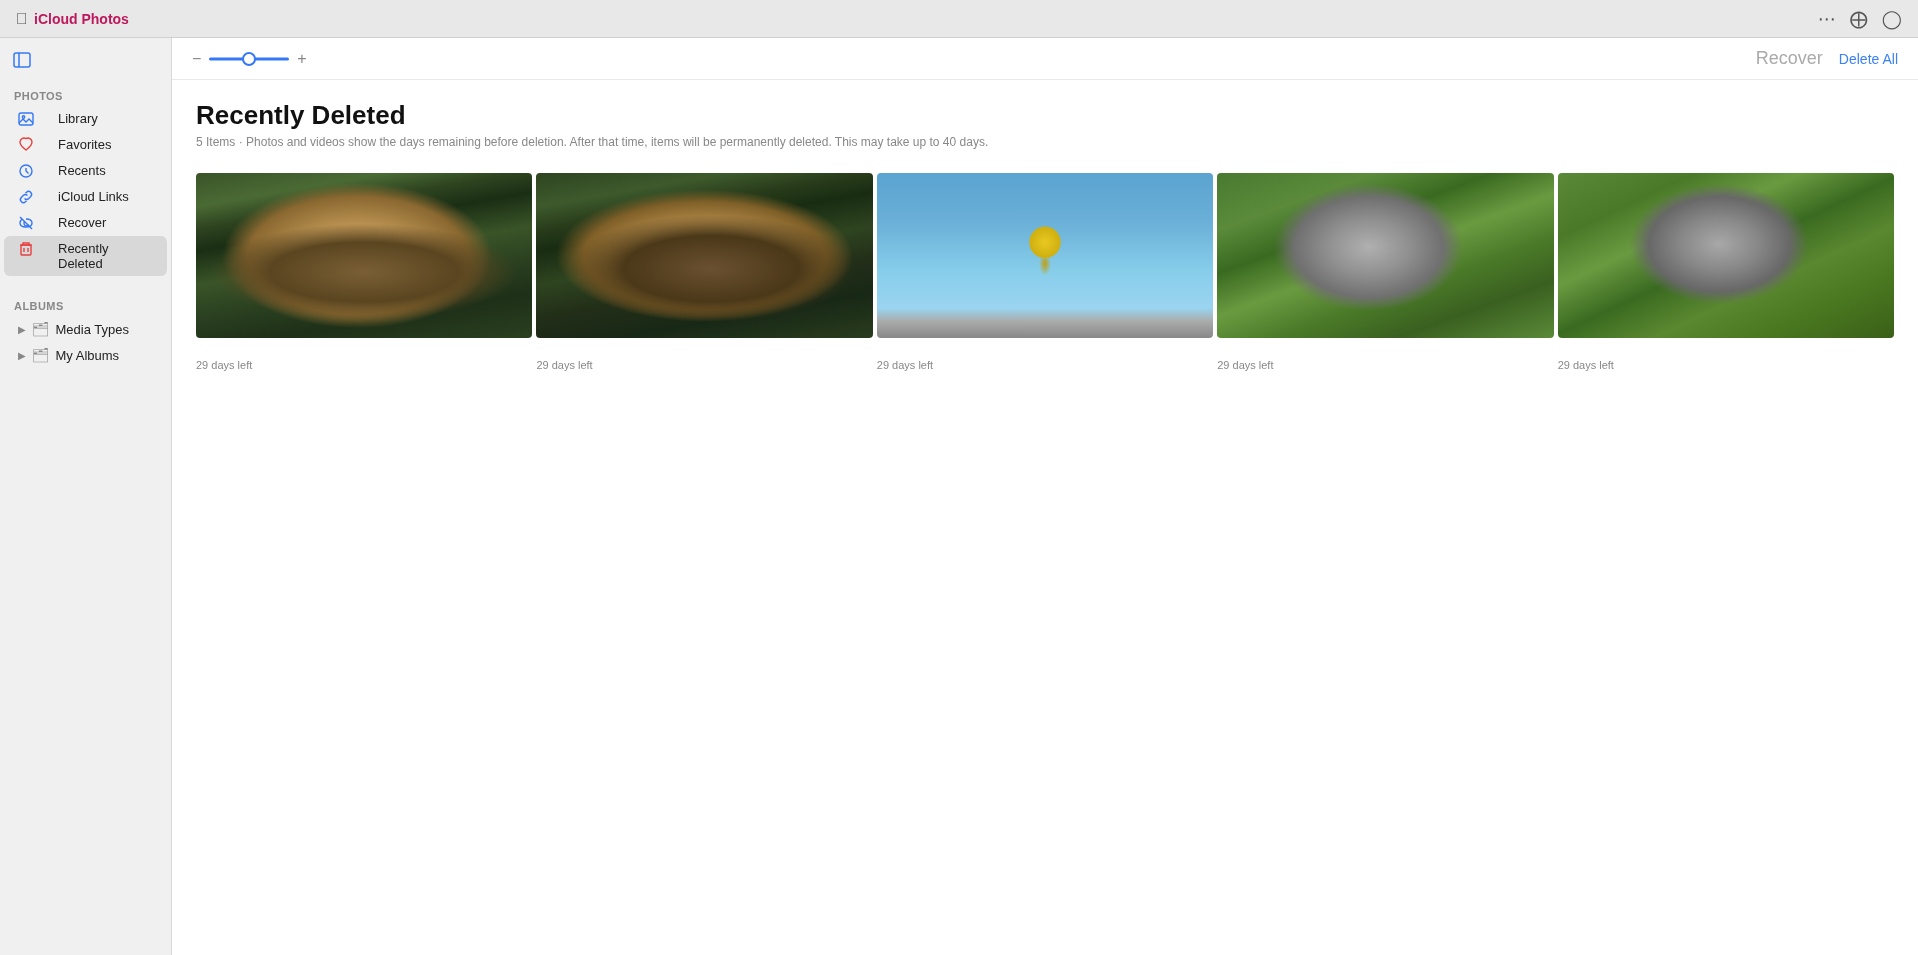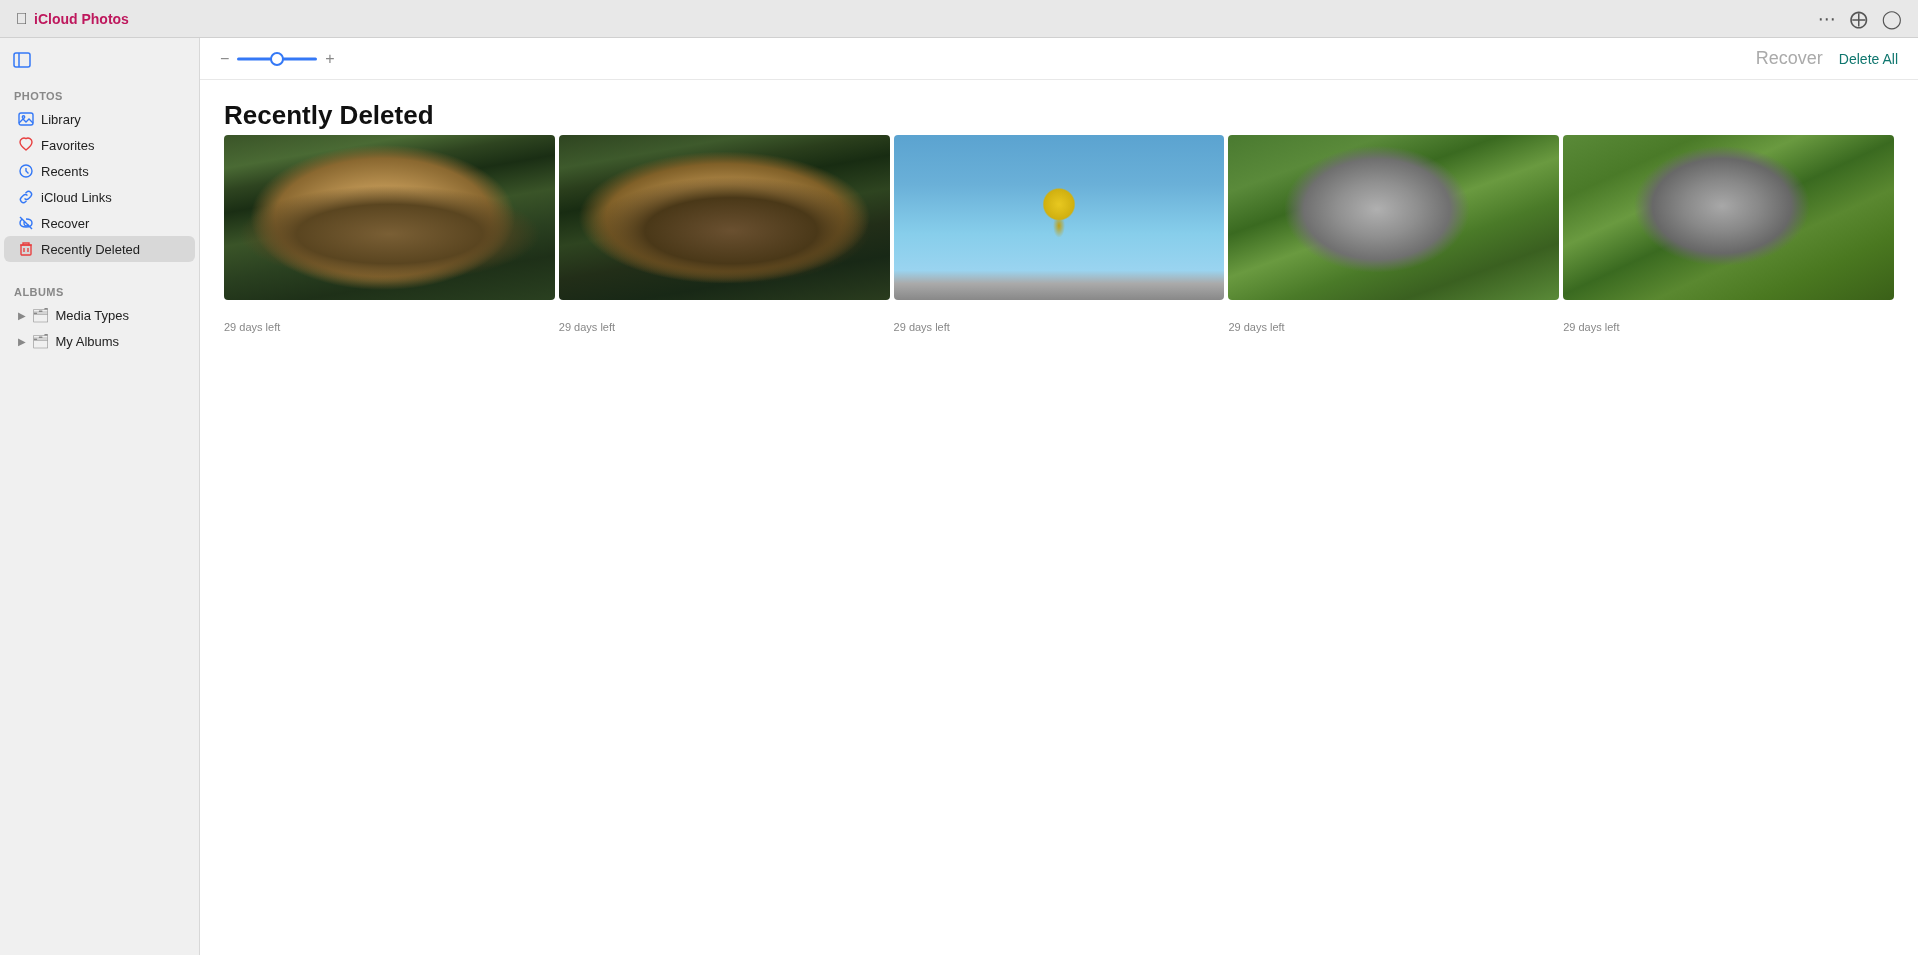--- a/index.html
+++ b/index.html
@@ -49,21 +49,21 @@
 
     
     .app-body {
       display: flex;
       flex: 1;
       overflow: hidden;
     }
 
     
     .sidebar {
-      width: 200px;
+      width: 172px;
       background: #f0f0f0;
       border-right: 1px solid #d8d8d8;
       padding: 8px 0;
       flex-shrink: 0;
       display: flex;
       flex-direction: column;
     }
 
     .sidebar-toggle {
       padding: 4px 12px 8px;
@@ -80,22 +80,22 @@
       font-size: 11px;
       font-weight: 700;
       color: #888;
       text-transform: uppercase;
       letter-spacing: 0.04em;
       padding: 8px 14px 4px;
     }
 
     .sidebar-item {
       display: flex;
-      align-items: center;
-      gap: 7px;
+      align-items: flex-start;
+      gap: 24px;
       padding: 5px 14px;
       font-size: 13px;
       color: #222;
       cursor: pointer;
       border-radius: 6px;
       margin: 0 4px;
     }
     .sidebar-item.active {
       background: #d8d8d8;
       font-weight: 500;
@@ -171,21 +171,21 @@
     }
     .recover-btn {
       font-size: 18px;
       color: #aaa;
       cursor: not-allowed;
       background: none;
       border: none;
     }
     .delete-all-btn {
       font-size: 14px;
-      color: #0f766e;
+      color: #3b82f6;
       cursor: pointer;
       background: none;
       border: none;
       font-weight: 400;
       text-align: center;
     }
 
     
     .content {
       flex: 1;
@@ -398,20 +398,25 @@
         <button class="zoom-btn">+</button>
       </div>
       <div class="toolbar-right">
         <button class="recover-btn">Recover</button>
         <button class="delete-all-btn">Delete All</button>
       </div>
     </div>
 
     <div class="content">
       <h1 class="page-title">Recently Deleted</h1>
+      <p class="page-subtitle">
+        <span>5 Items</span>
+        <span> · </span>
+        <span>Photos and videos show the days remaining before deletion. After that time, items will be permanently deleted. This may take up to 40 days.</span>
+      </p>
 
       <div class="photo-grid">
 
         <div class="photo-item-wrapper">
           <div class="photo-real">
             <div class="duck1-bg"></div>
           </div>
           <div class="photo-caption">29 days left</div>
         </div>
 

